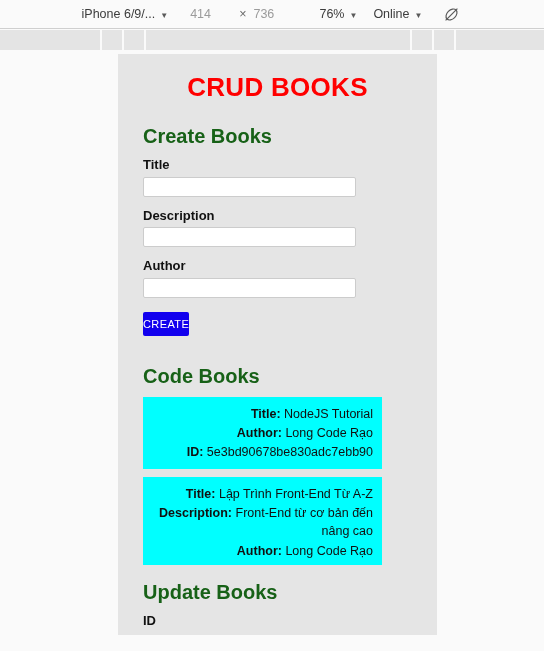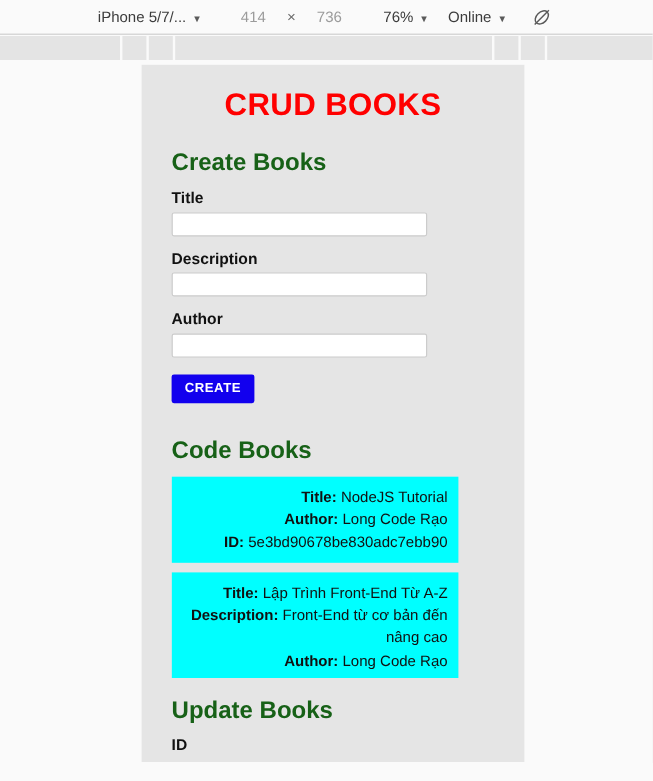--- a/index.html
+++ b/index.html
@@ -46,21 +46,20 @@
   }
   .caret {
     display: inline-block;
     margin-left: 5px;
     font-size: 8px;
     color: #5a5a5a;
     transform: translateY(1px);
   }
   .dim-input {
     width: 42px;
-    text-align: center;
     font-size: 12.5px;
     color: #9b9b9b;
     background: transparent;
     border: none;
     outline: none;
     padding: 0;
     font-family: "Liberation Sans", sans-serif;
   }
   .dim-x {
     color: #6a6a6a;
@@ -160,23 +159,23 @@
     color: #222;
   }
 
   .create-btn {
     display: inline-block;
     background: #1200ee;
     color: #ffffff;
     border: none;
     border-radius: 2px;
     font-size: 11px;
-    font-weight: bold;
+    font-weight: normal;
     letter-spacing: 0.4px;
-    padding: 6px 11px;
+    padding: 6px 0;
     margin-top: 3px;
     cursor: pointer;
     font-family: "Liberation Sans", sans-serif;
     text-align: right;
   }
 
   .book-card {
     background: #00ffff;
     width: 239px;
     box-sizing: border-box;
@@ -195,21 +194,21 @@
   }
 </style>
 </head>
 <body>
 
 <div class="device-toolbar">
 
   <div class="tb-group">
 
     <div class="tb-item device-select">
-      <span>iPhone 5/7/...</span>
+      <span>iPhone 6/9/...</span>
       <span class="caret">▼</span>
     </div>
 
     <input class="dim-input" type="text" value="414" style="">
 
     <span class="dim-x">×</span>
 
     <input class="dim-input" type="text" value="736" style="">
 
     <div class="tb-item zoom-select">

